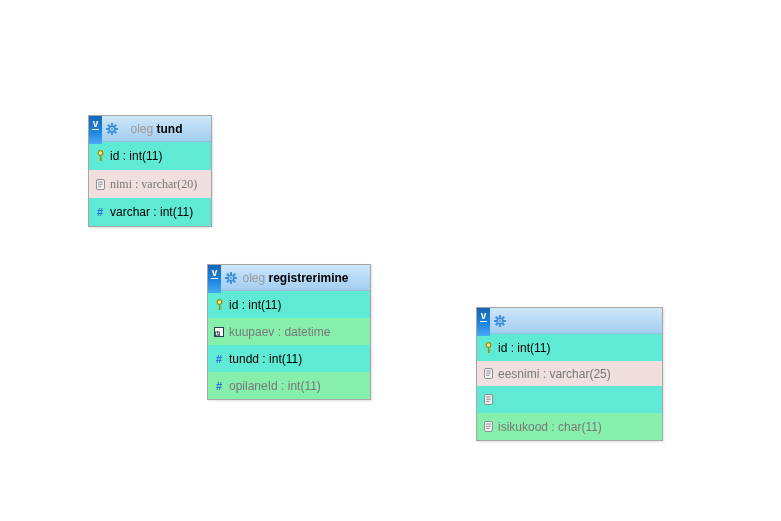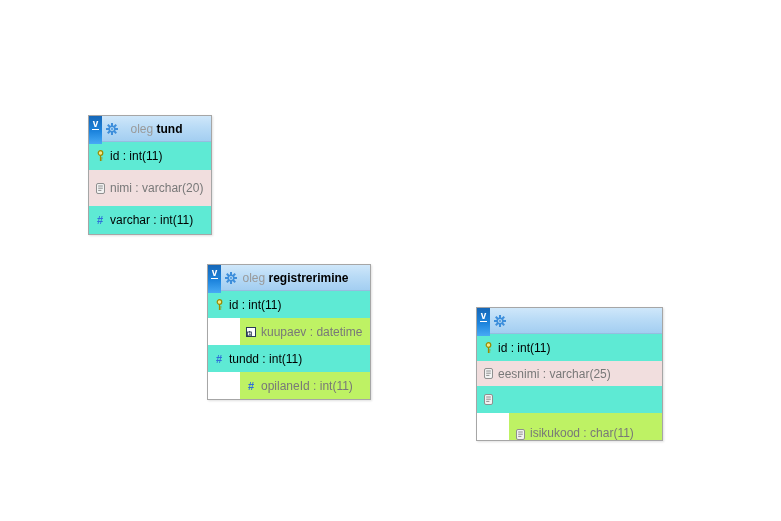--- a/index.html
+++ b/index.html
@@ -37,21 +37,21 @@
   .col-row{
     display:flex;align-items:center;
     padding-left:5px;
     font-size:12px;color:#000;
     box-sizing:border-box;
     overflow:hidden;white-space:nowrap;
     cursor:pointer;
   }
   .shade-none{background:#5eead4;color:#000000;}
   .shade-pink{background:#f1dede;color:#787878;}
-  .shade-grey{background:#bef264;color:#787878;margin-left:32px;}
+  .shade-grey{background:#86efac;color:#787878;}
 
   .icon{display:none;width:12px;flex:0 0 12px;margin-right:4px;justify-content:center;align-items:center;}
   .icon.show{display:inline-flex;}
   .icon-num{color:#2e6fd9;font-weight:bold;font-size:11px;}
   .col-label{white-space:pre;}
 </style>
 </head>
 <body>
 
 <div class="canvas">
@@ -77,21 +77,21 @@
         <div class="col-row shade-none" style="height: 28px;">
     <span class="icon icon-key show">
       <svg width="9" height="12" viewBox="0 0 9 12">
         <circle cx="4.5" cy="3" r="2.3" fill="#f5ea87" stroke="#9c8a00" stroke-width="1.2"></circle>
         <path d="M4.5 5.2 L4.5 11 M4.5 8 L6.5 8 M4.5 10 L6.2 10" stroke="#9c8a00" stroke-width="1.2" fill="none"></path>
       </svg>
     </span>
 
     <span class="col-label"><span class="col-name">id</span><span class="col-sep"> : </span><span class="col-type">int(11)</span></span>
   </div>
-        <div class="col-row shade-pink" style="height: 36px;">
+        <div class="col-row shade-pink" style="height: 28px; font-family: Liberation Serif, serif;">
 
     <span class="icon icon-text show">
       <svg width="9" height="11" viewBox="0 0 9 11">
         <rect x="0.5" y="0.5" width="8" height="10" rx="1.5" fill="#f2f2f2" stroke="#8f8f8f"></rect>
         <path d="M2.2 3 L6.8 3 M2.2 5.2 L6.8 5.2 M2.2 7.4 L5.4 7.4" stroke="#8f8f8f" stroke-width="1"></path>
       </svg>
     </span>
 
     <span class="col-label"><span class="col-name">nimi</span><span class="col-sep"> : </span><span class="col-type">varchar(20)</span></span>
   </div>
@@ -197,21 +197,21 @@
         <div class="col-row shade-none" style="height: 27px;">
 
     <span class="icon icon-text show">
       <svg width="9" height="11" viewBox="0 0 9 11">
         <rect x="0.5" y="0.5" width="8" height="10" rx="1.5" fill="#f2f2f2" stroke="#8f8f8f"></rect>
         <path d="M2.2 3 L6.8 3 M2.2 5.2 L6.8 5.2 M2.2 7.4 L5.4 7.4" stroke="#8f8f8f" stroke-width="1"></path>
       </svg>
     </span>
 
   </div>
-        <div class="col-row shade-grey" style="height: 27px; align-items: flex-end;">
+        <div class="col-row shade-grey" style="height: 27px;">
 
     <span class="icon icon-text show">
       <svg width="9" height="11" viewBox="0 0 9 11">
         <rect x="0.5" y="0.5" width="8" height="10" rx="1.5" fill="#f2f2f2" stroke="#8f8f8f"></rect>
         <path d="M2.2 3 L6.8 3 M2.2 5.2 L6.8 5.2 M2.2 7.4 L5.4 7.4" stroke="#8f8f8f" stroke-width="1"></path>
       </svg>
     </span>
 
     <span class="col-label"><span class="col-name">isikukood</span><span class="col-sep"> : </span><span class="col-type">char(11)</span></span>
   </div>

